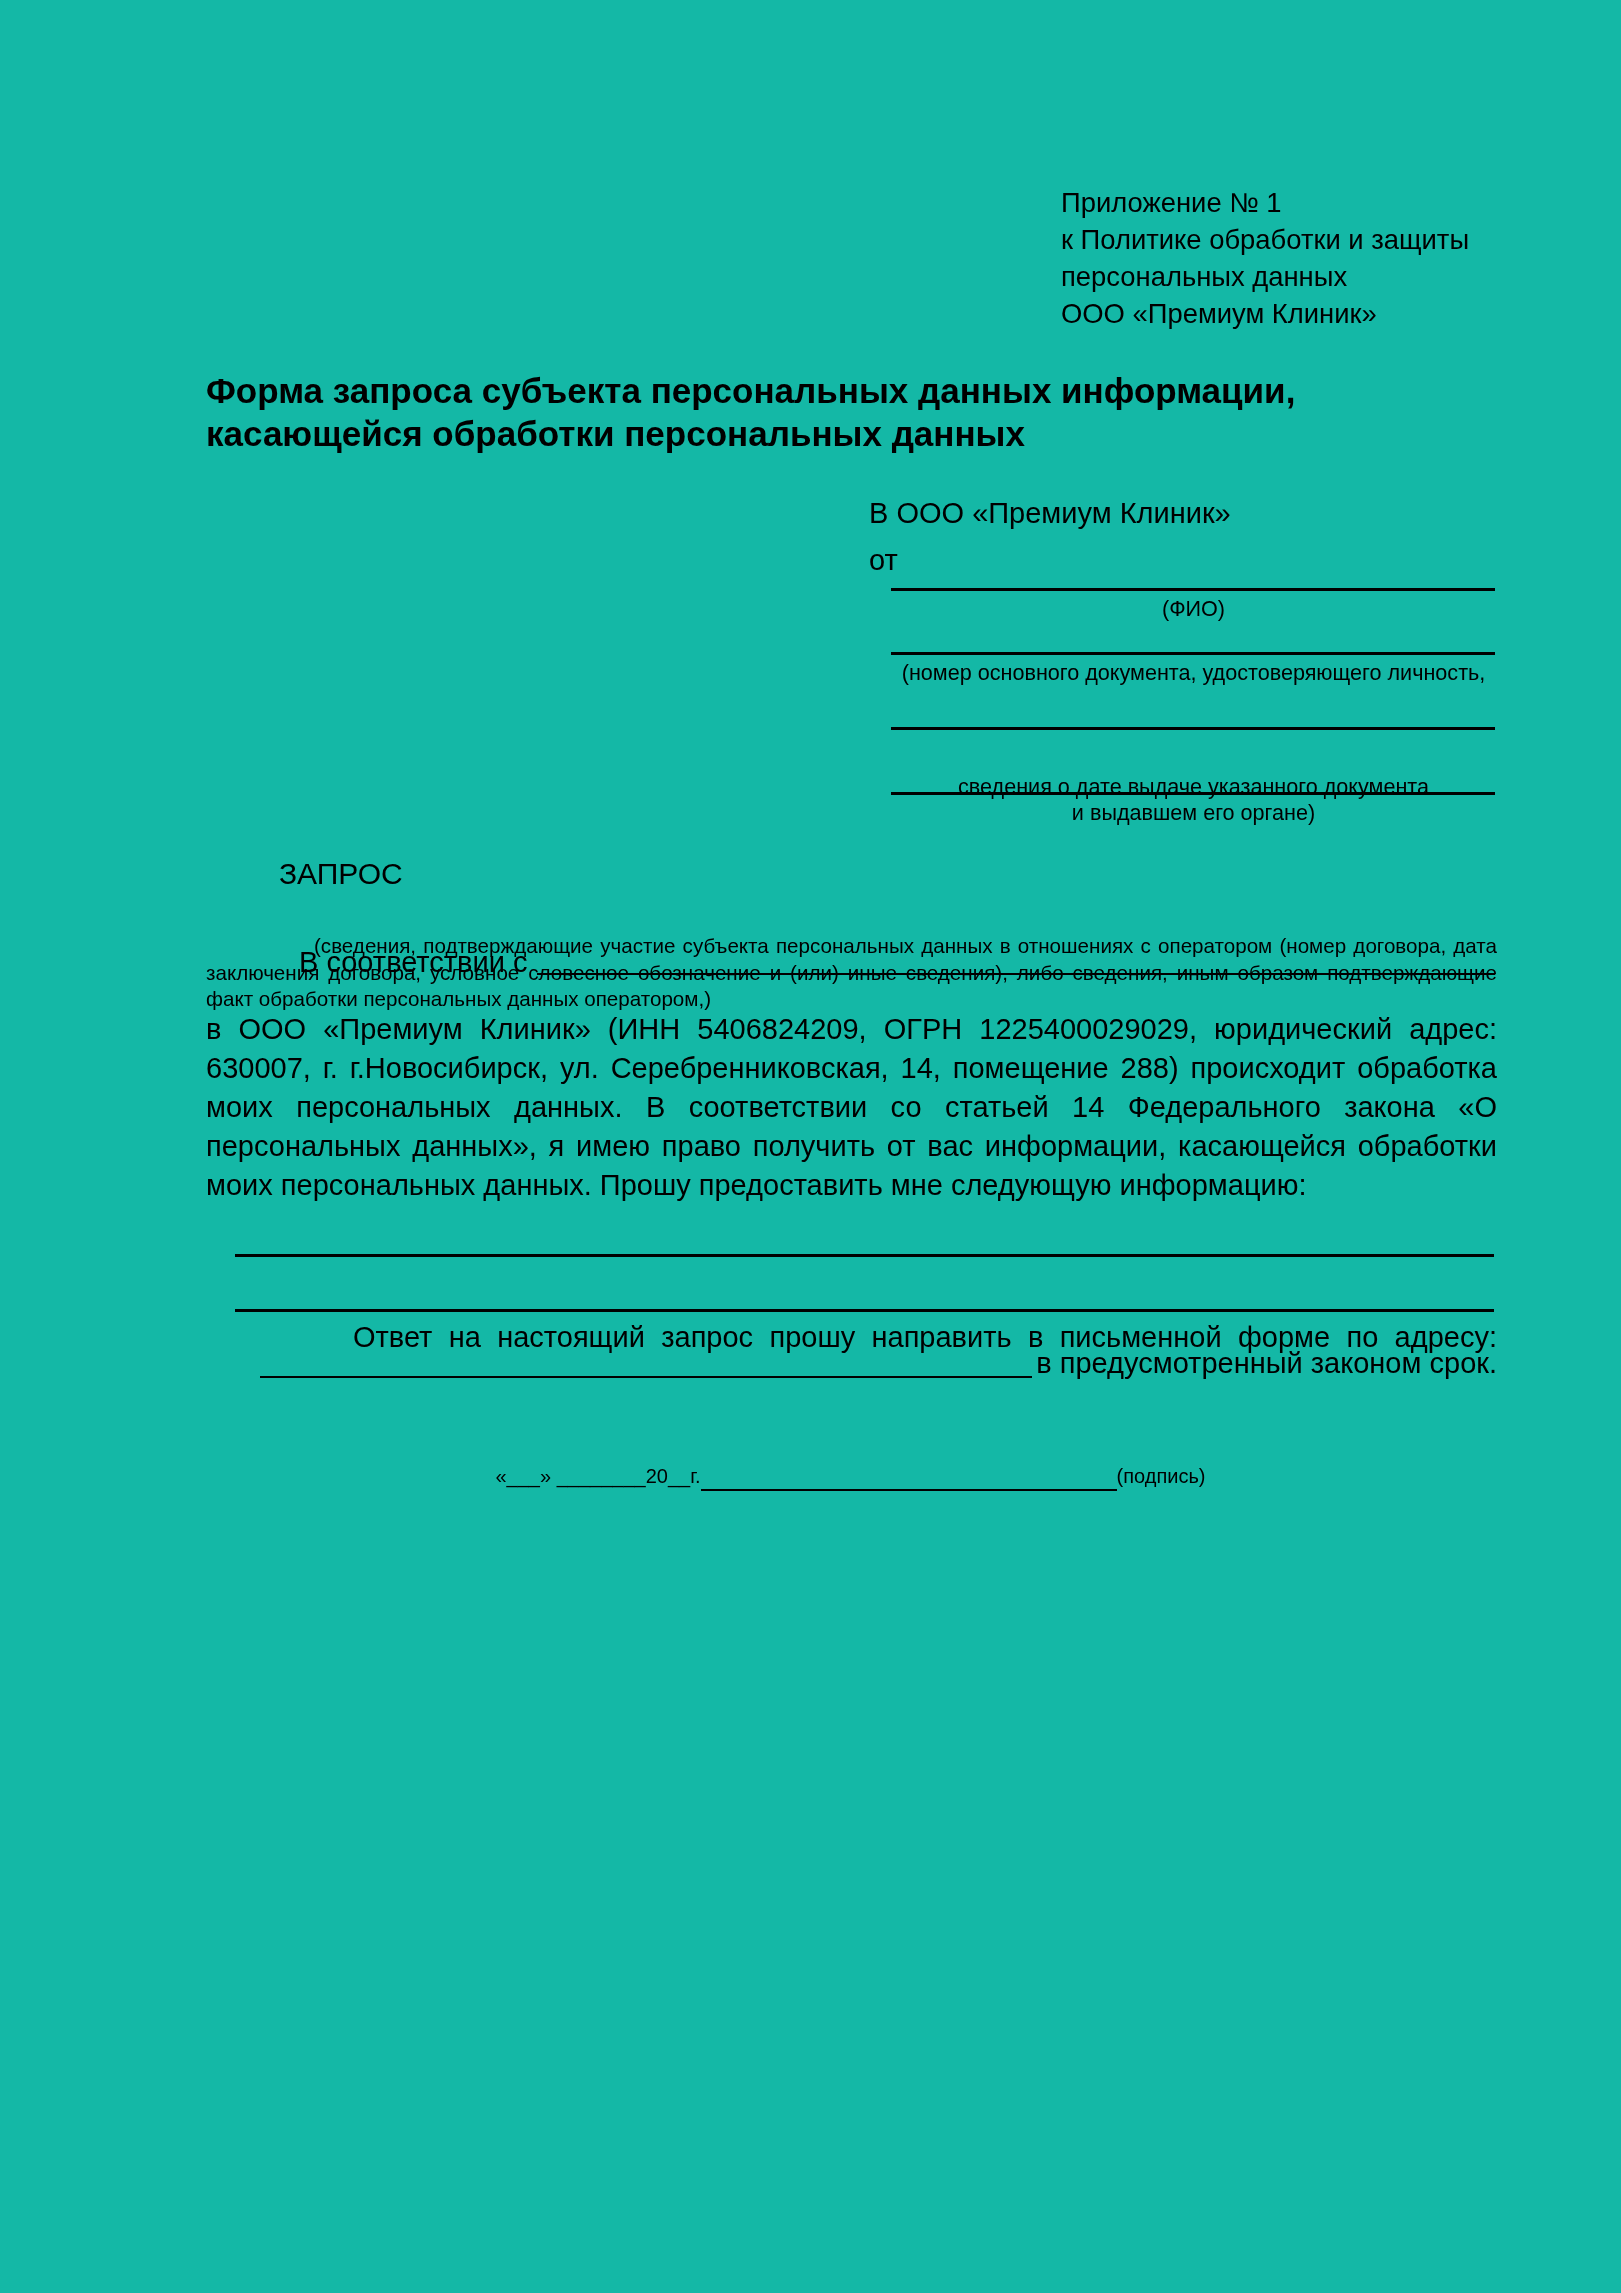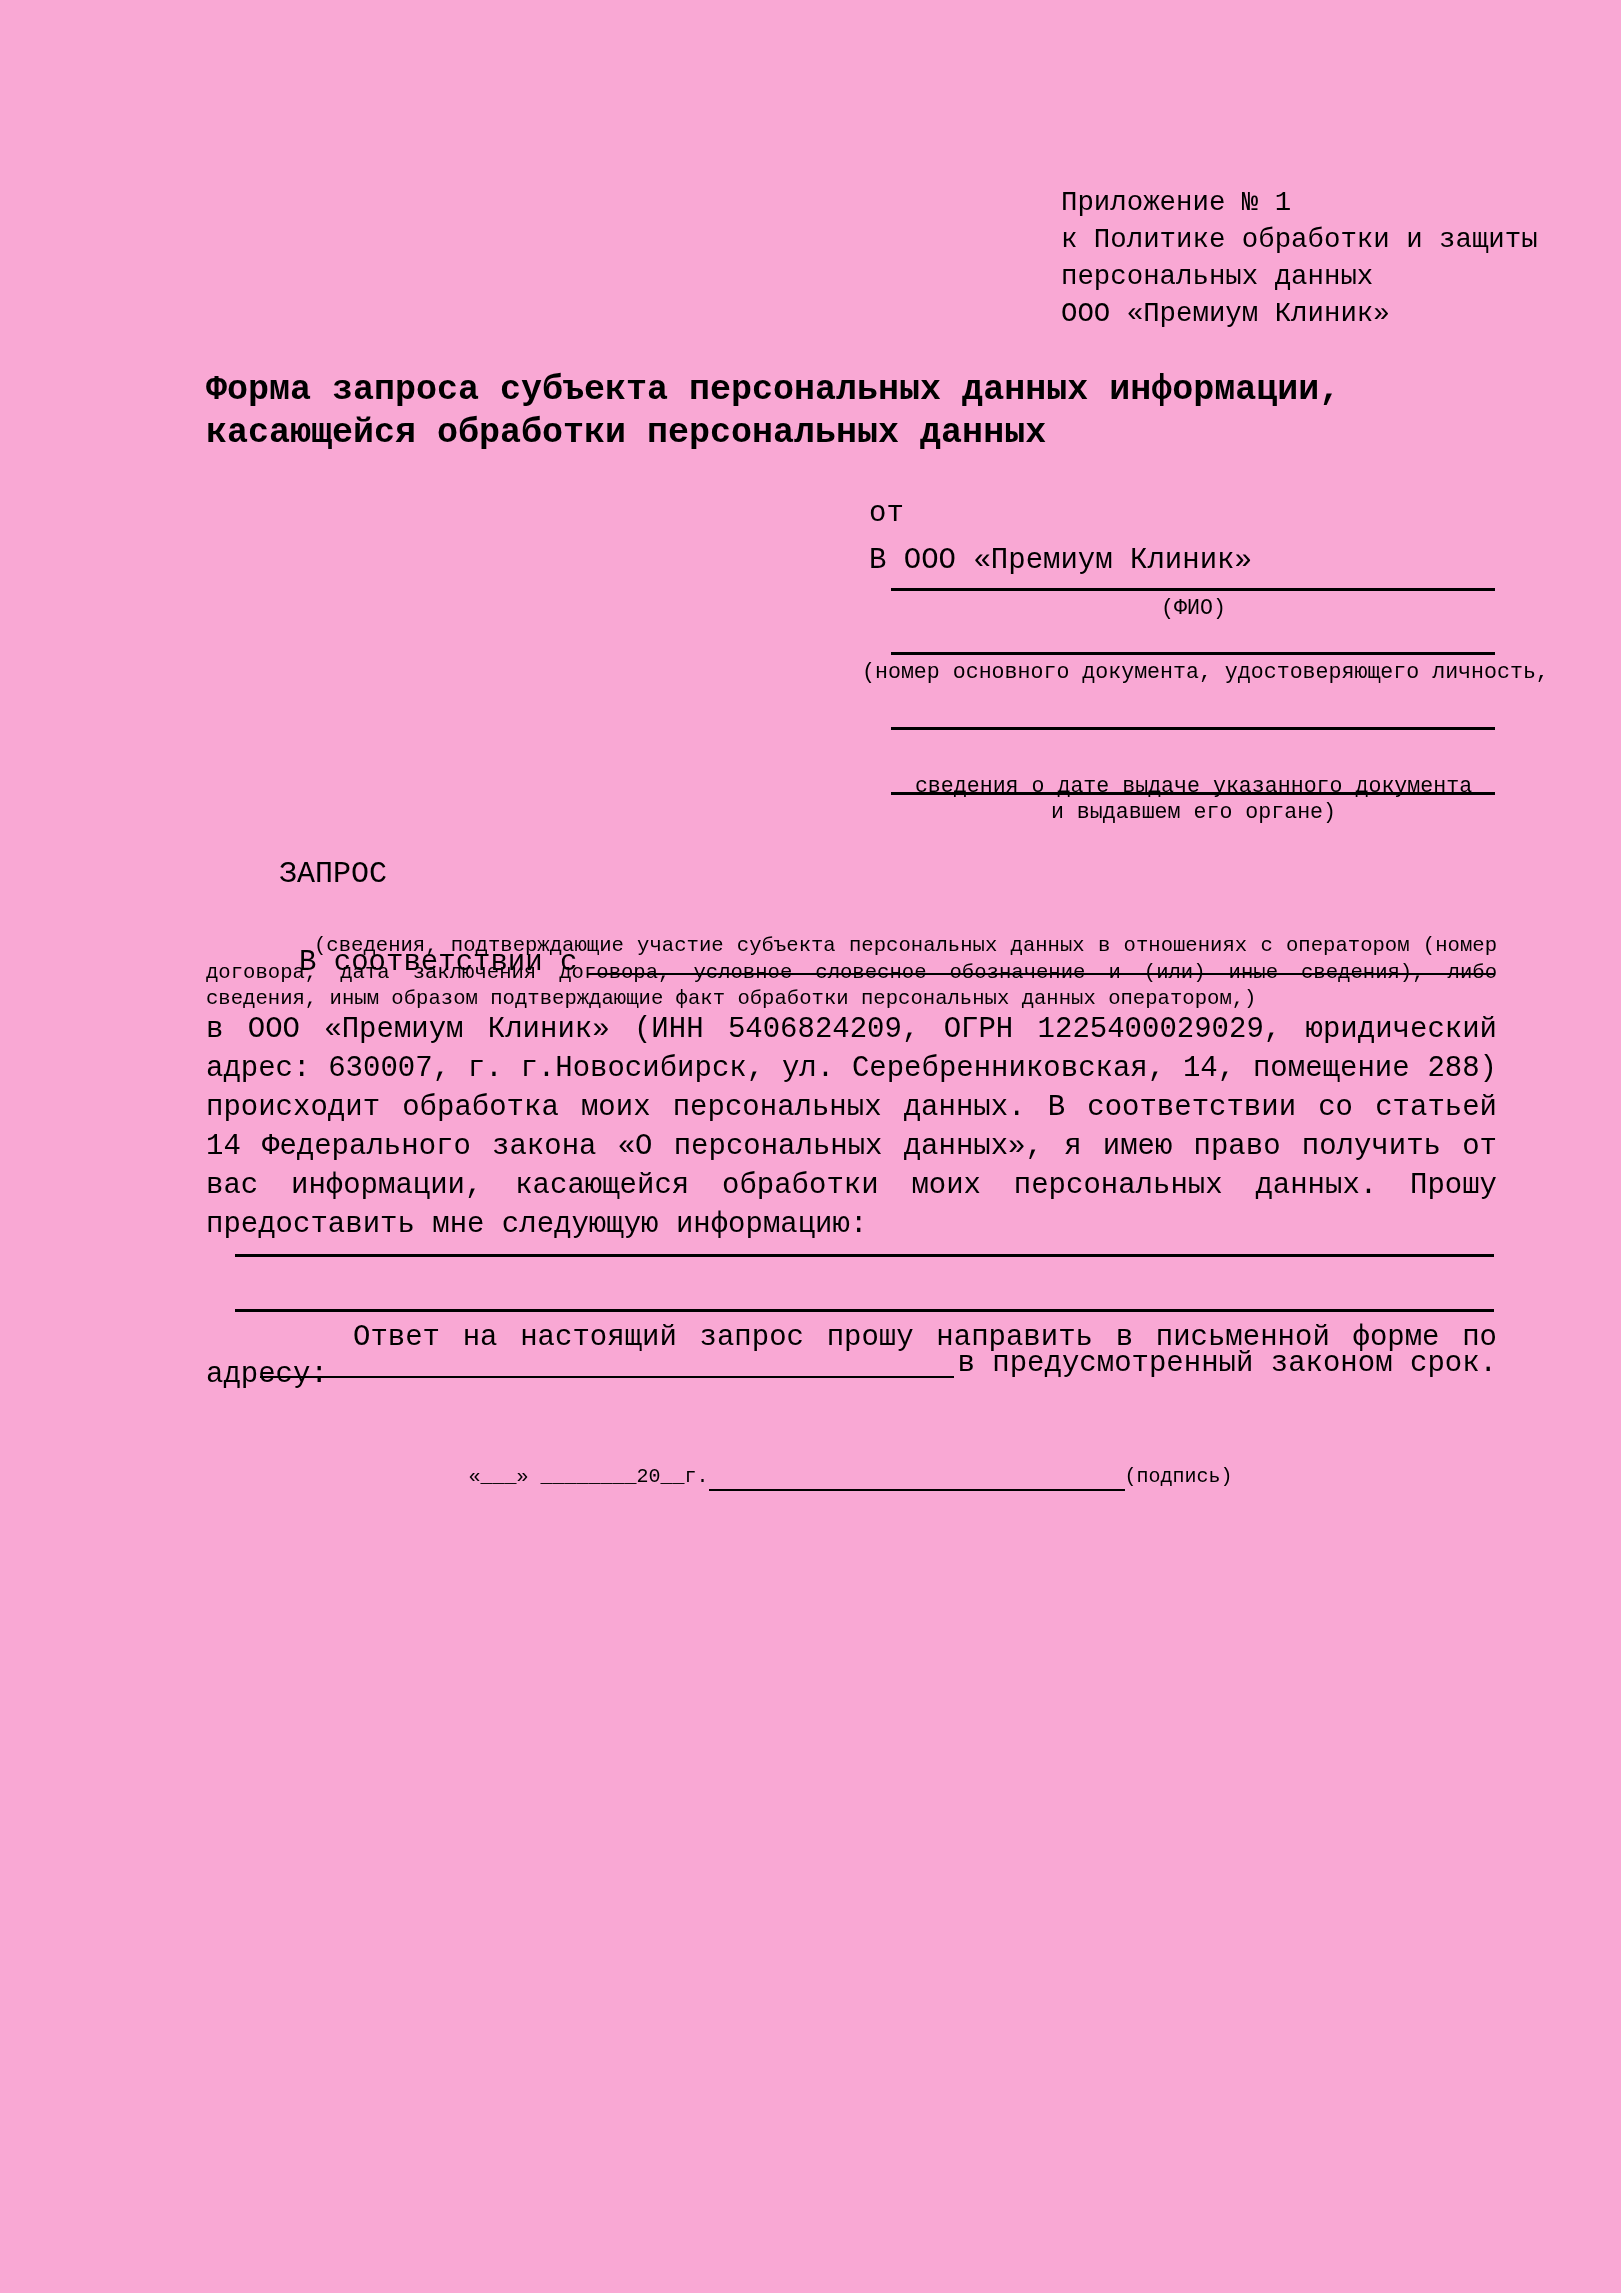--- a/index.html
+++ b/index.html
@@ -4,23 +4,23 @@
 <style>
   html, body {
     margin: 0;
     padding: 0;
     background: #ffffff;
   }
   .page {
     position: relative;
     width: 1621px;
     height: 2294px;
-    background: #f9a8d4;
+    background: #14b8a6;
     color: #000000;
-    font-family: Liberation Mono, monospace;
+    font-family: Liberation Sans, sans-serif;
     overflow: hidden;
   }
 
   
   .header-ref {
     position: absolute;
     left: 1061px;
     top: 184px;
     font-size: 27.4px;
     line-height: 37px;
@@ -202,22 +202,22 @@
     <div>персональных данных</div>
     <div>ООО «Премиум Клиник»</div>
   </div>
 
   <div class="doc-title">
     <div>Форма запроса субъекта персональных данных информации,</div>
     <div>касающейся обработки персональных данных</div>
   </div>
 
   <div class="addressee">
+    <div>В ООО «Премиум Клиник»</div>
     <div>от</div>
-    <div>В ООО «Премиум Клиник»</div>
   </div>
 
   <div class="field-line" style="top:588px;"></div>
   <div class="field-caption" style="top:596px;">(ФИО)</div>
 
   <div class="field-line" style="top:652px;"></div>
   <div class="field-caption" style="top:660px;">(номер основного документа, удостоверяющего личность,</div>
 
   <div class="field-line" style="top:727px;"></div>
   <div class="field-caption" style="top:774px;">сведения о дате выдаче указанного документа</div>

